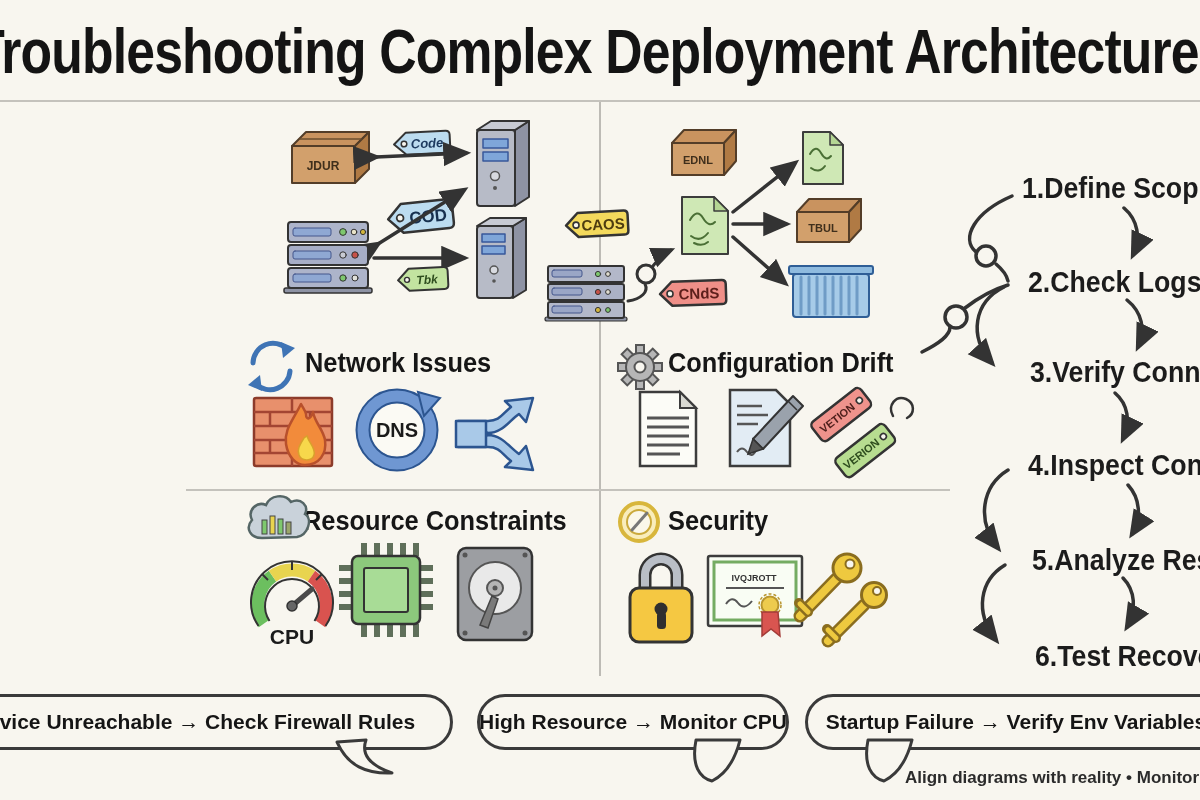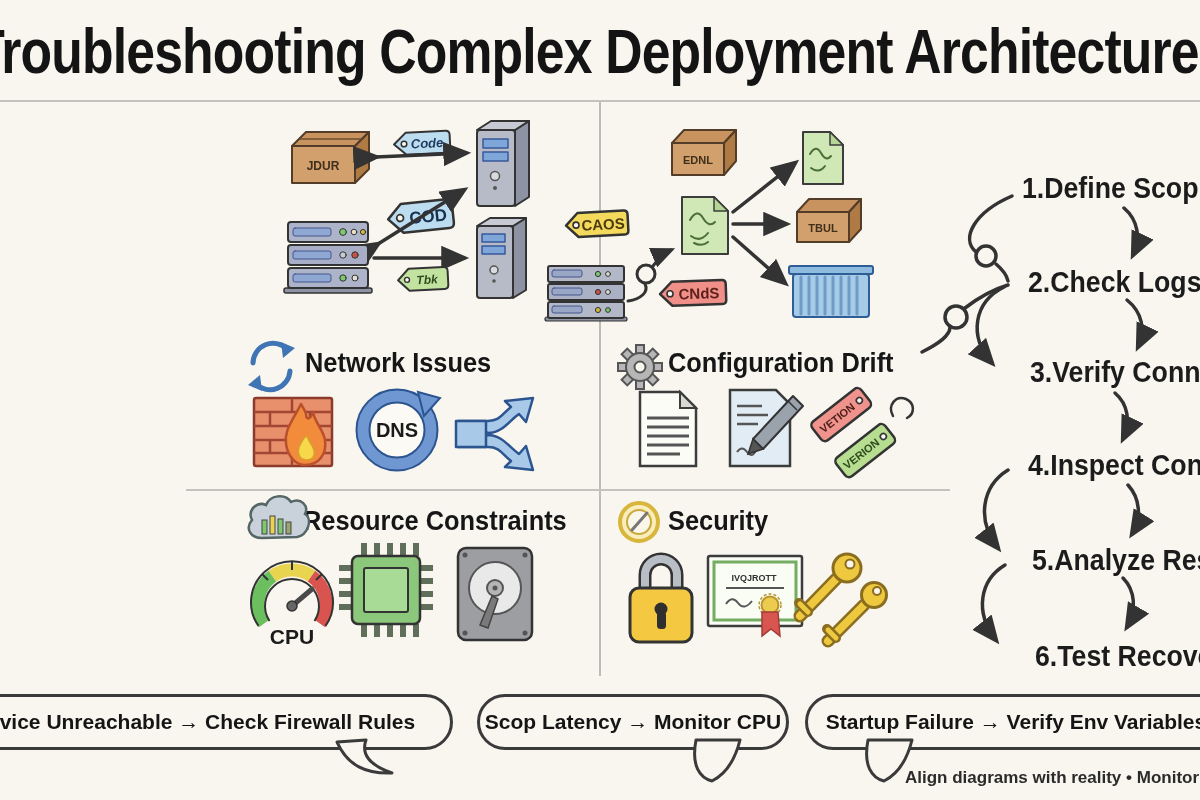--- a/index.html
+++ b/index.html
@@ -59,21 +59,21 @@
   <div class="step" style="left:1028px;top:266px;">2.Check Logs</div>
   <div class="step" style="left:1030px;top:356px;">3.Verify Conne</div>
   <div class="step" style="left:1028px;top:449px;">4.Inspect Con</div>
   <div class="step" style="left:1032px;top:544px;">5.Analyze Res</div>
   <div class="step" style="left:1035px;top:640px;">6.Test Recove</div>
 
   <div class="bubble" style="left:-72px;top:694px;width:525px;">
     <span>Service Unreachable → Check Firewall Rules</span>
   </div>
   <div class="bubble" style="left:477px;top:694px;width:312px;">
-    <span>Scop Latency → Monitor CPU</span>
+    <span>High Resource → Monitor CPU</span>
   </div>
   <div class="bubble" style="left:805px;top:694px;width:422px;">
     <span>Startup Failure → Verify Env Variables</span>
   </div>
 
   <div class="footer-note" style="left:905px;top:768px;">Align diagrams with reality • Monitor • Docu</div>
 
   <svg class="art" width="1200" height="800" viewBox="0 0 1200 800">
     <defs>
       <marker id="ah" markerWidth="9" markerHeight="8" refX="6.5" refY="3.5" orient="auto">

